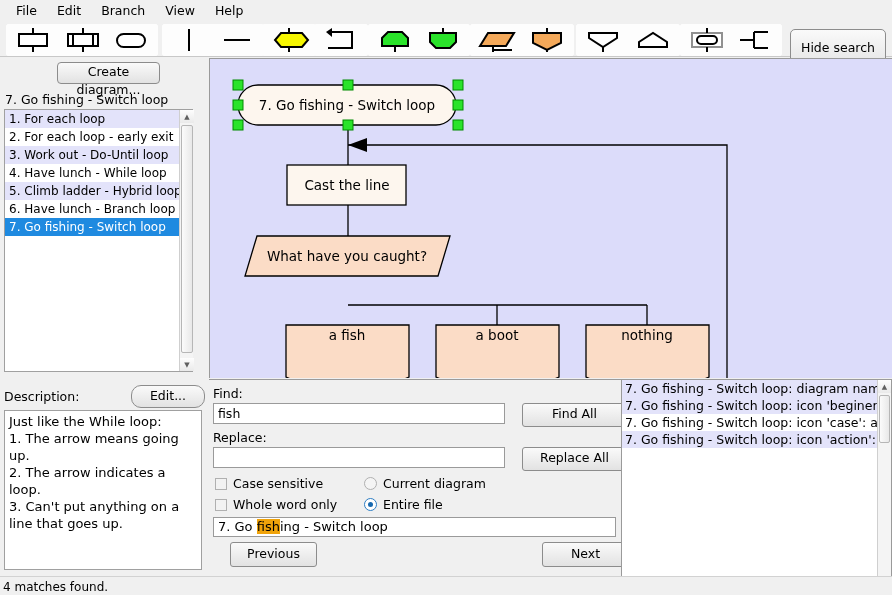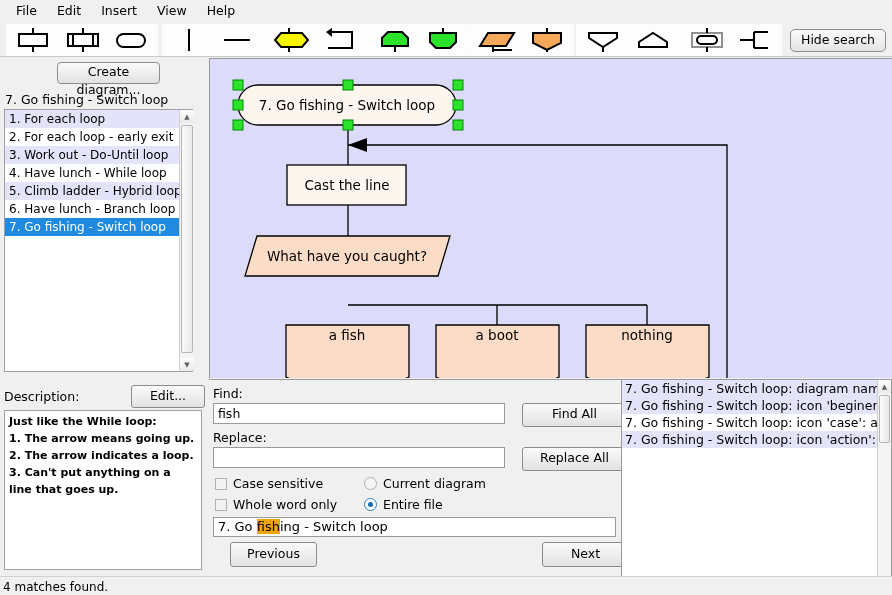--- a/index.html
+++ b/index.html
@@ -14,21 +14,21 @@
   .menubar{position:absolute;left:0;top:0;width:892px;height:21px;
     background:#f0f0f0;display:flex;align-items:center;padding-left:6px;box-sizing:border-box;}
   .menubar .mi{padding:2px 10px;font-size:12.5px;color:#000;cursor:default;}
 
   
   .toolbar{position:absolute;left:0;top:21px;width:892px;height:36px;
     background:#f0f0f0;border-bottom:1px solid #c8c8c8;box-sizing:border-box;}
   .tb-btn{position:absolute;top:3px;width:52px;height:30px;background:#fdfdfd;
     border:1px solid #fdfdfd;border-radius:2px;display:flex;align-items:center;justify-content:center;}
   .tb-btn svg{display:block;}
-  .hide-search{position:absolute;right:6px;top:8px;height:21px;padding:0 10px;
+  .hide-search{position:absolute;right:6px;top:8px;height:21px;padding:8px 10px;
     background:linear-gradient(#fafafa,#e4e4e4);border:1px solid #8c8c8c;border-radius:5px;
     font-size:12.5px;line-height:19px;color:#000;cursor:pointer;}
 
   
   .left-panel{position:absolute;left:0;top:58px;width:206px;height:320px;background:#f0f0f0;}
   .create-btn{position:absolute;left:57px;top:4px;width:101px;height:20px;
     background:linear-gradient(#fafafa,#e2e2e2);border:1px solid #8c8c8c;border-radius:4px;
     font-size:12.5px;line-height:18px;text-align:center;cursor:pointer;}
   .current-name{position:absolute;left:5px;top:34px;font-size:12.5px;color:#000;white-space:nowrap;}
   .diagram-list{position:absolute;left:4px;top:51px;width:189px;height:263px;
@@ -41,25 +41,25 @@
   .ls-arrow{width:14px;height:13px;background:linear-gradient(#fdfdfd,#eaeaea);
     display:flex;align-items:center;justify-content:center;font-size:7px;color:#606060;}
   .ls-thumb{position:absolute;left:1px;top:15px;width:12px;height:228px;
     background:linear-gradient(90deg,#fbfbfb,#e8e8e8);border:1px solid #b6b6b6;border-radius:2px;box-sizing:border-box;}
   .ls-arrow.bot{position:absolute;bottom:0;left:0;}
 
   
   .desc-panel{position:absolute;left:0;top:381px;width:206px;height:196px;background:#f0f0f0;}
   .desc-label{position:absolute;left:4px;top:8px;font-size:12.5px;}
   .edit-btn{position:absolute;left:131px;top:4px;width:72px;height:21px;
-    background:linear-gradient(#fafafa,#e2e2e2);border:1px solid #8c8c8c;border-radius:3px;
+    background:linear-gradient(#fafafa,#e2e2e2);border:1px solid #8c8c8c;border-radius:10px;
     font-size:12.5px;line-height:19px;text-align:center;cursor:pointer;}
   .desc-box{position:absolute;left:4px;top:29px;width:198px;height:160px;background:#fff;
-    border:1px solid #a0a0a0;box-sizing:border-box;padding:2px 4px;font-size:11px;line-height:17px;
-    overflow:hidden;white-space:pre-wrap;font-weight:bold;}
+    border:1px solid #a0a0a0;box-sizing:border-box;padding:2px 4px;font-size:13px;line-height:17px;
+    overflow:hidden;white-space:pre-wrap;}
 
   
   .statusbar{position:absolute;left:0;top:576px;width:892px;height:19px;background:#f0f0f0;
     border-top:1px solid #d2d2d2;box-sizing:border-box;}
   .statusbar span{position:absolute;left:3px;top:3px;font-size:12px;}
 
   
   .canvas-wrap{position:absolute;left:209px;top:58px;width:683px;height:320px;
     background:#dcdcfa;border-top:1px solid #9a9a9a;border-left:1px solid #9a9a9a;box-sizing:border-box;overflow:hidden;}
   .canvas-wrap svg{position:absolute;left:0;top:0;}
@@ -96,21 +96,21 @@
     border:1px solid #b6b6b6;border-radius:2px;box-sizing:border-box;}
 </style>
 </head>
 <body>
 
 <div class="app">
 
   <div class="menubar">
     <div class="mi">File</div>
     <div class="mi">Edit</div>
-    <div class="mi">Insert</div>
+    <div class="mi">Branch</div>
     <div class="mi">View</div>
     <div class="mi">Help</div>
   </div>
 
   <div class="toolbar">
 
     <div class="tb-btn" style="left:6px">
       <span>
       <svg width="46" height="26" viewBox="0 0 46 26">
             <path d="M9 7 H37 V19 H9 Z" fill="#fff" stroke="#000" stroke-width="2"></path>

